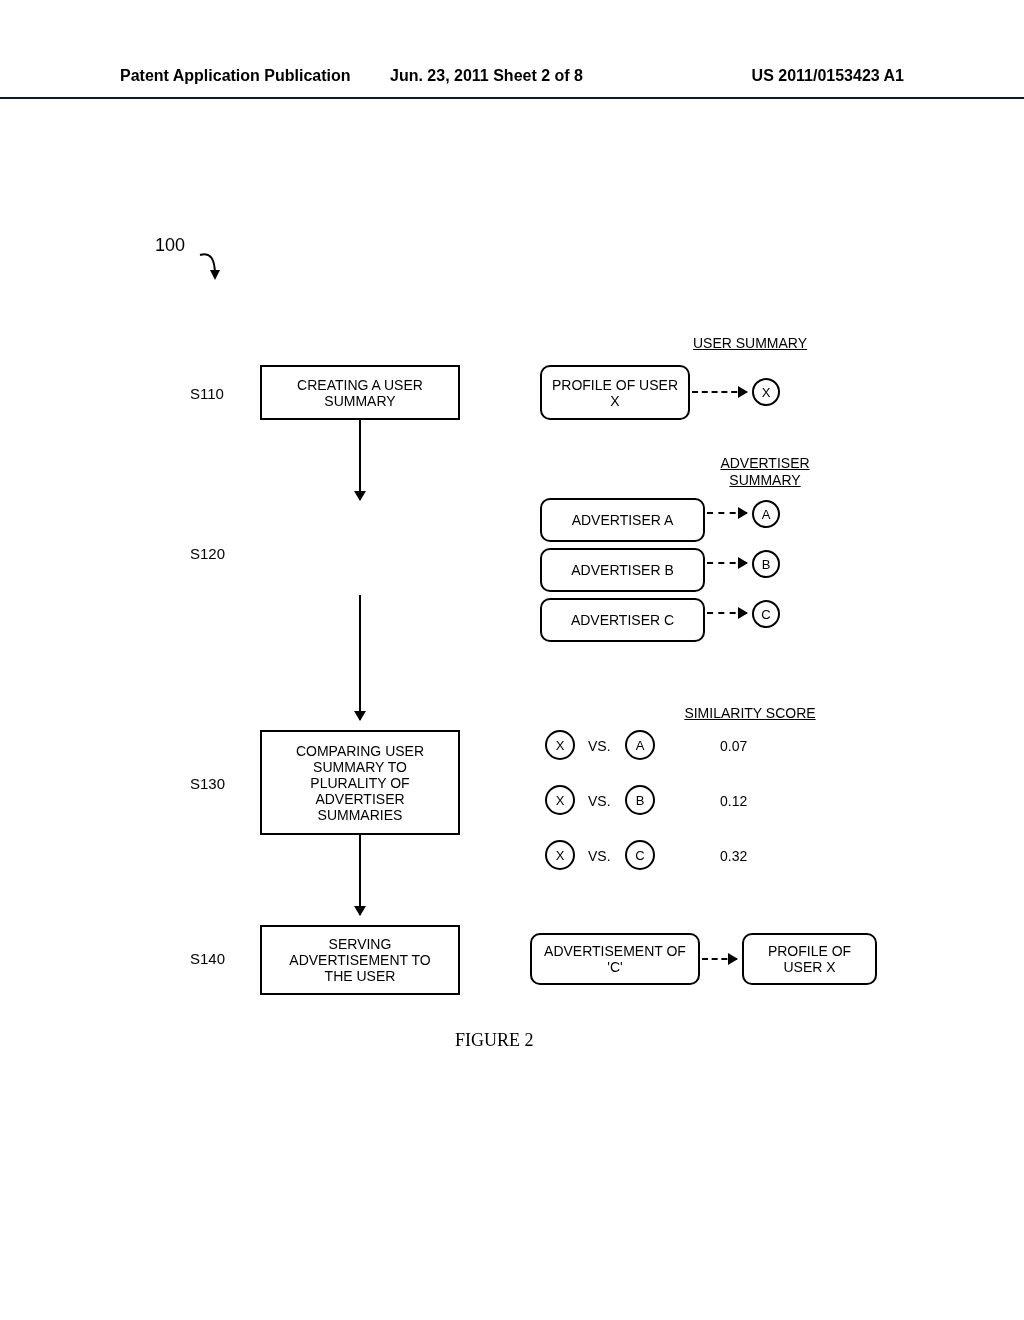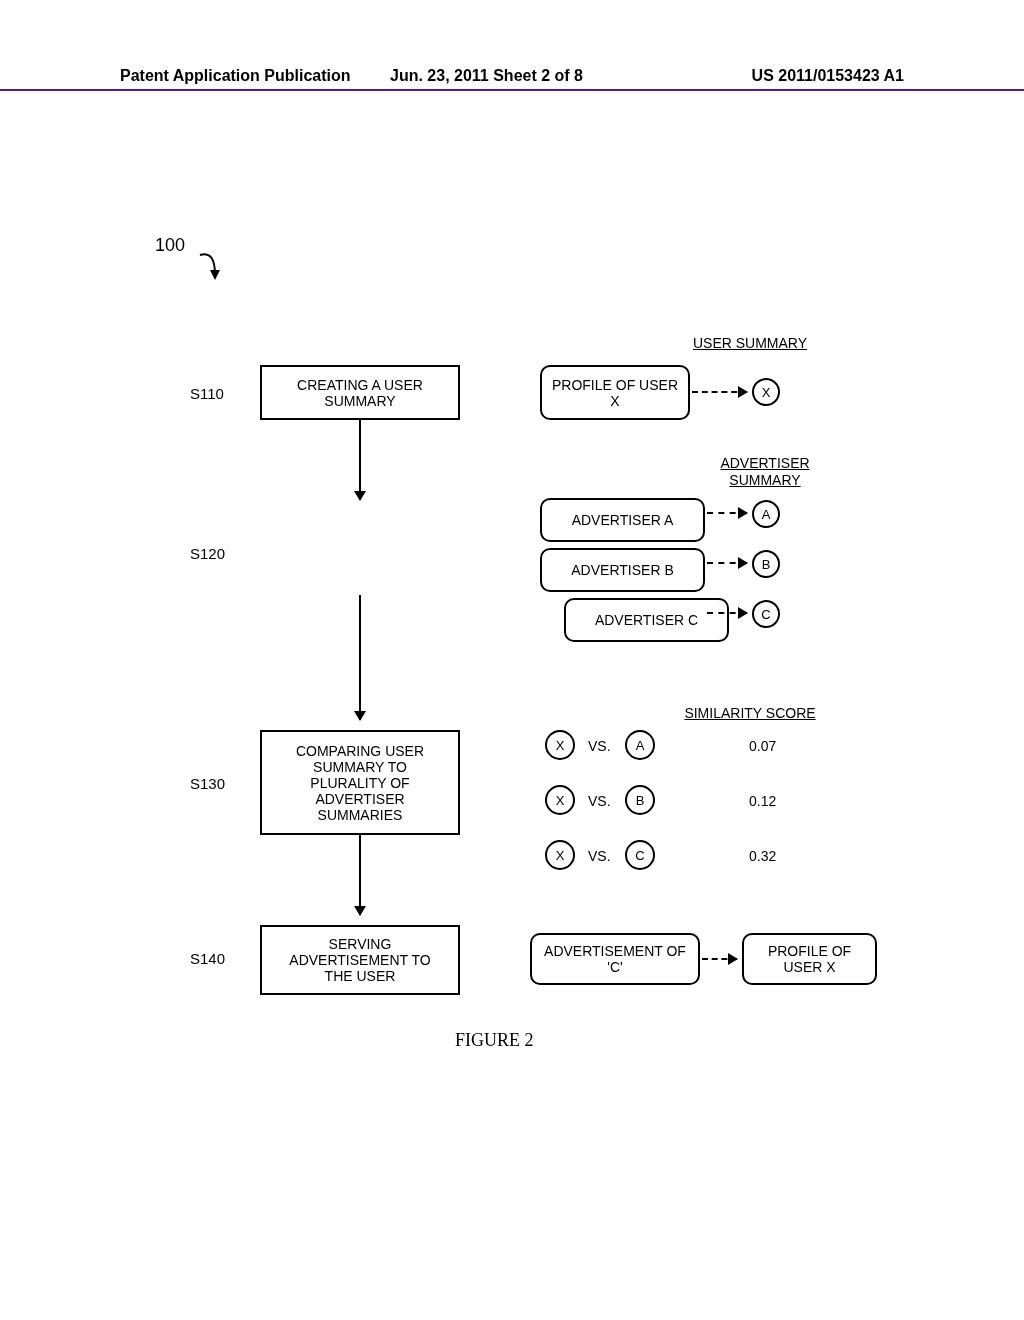--- a/index.html
+++ b/index.html
@@ -8,22 +8,22 @@
     background: #fff;
     width: 1024px;
     height: 1320px;
     position: relative;
   }
   .header {
     position: absolute;
     top: 85px;
     left: 0;
     right: 0;
-    border-bottom: 2px solid #4c1d95;
-    padding-bottom: 4px;
+    border-bottom: 2px solid #0f172a;
+    padding-bottom: 12px;
     font-size: 16px;
     font-weight: bold;
   }
   .header-left { position: absolute; left: 120px; top: -18px; }
   .header-center { position: absolute; left: 390px; top: -18px; }
   .header-right { position: absolute; right: 120px; top: -18px; }
 
   .diagram {
     position: absolute;
     top: 230px;
@@ -93,21 +93,20 @@
   }
 
   .vs-text {
     position: absolute;
     font-size: 14px;
   }
 
   .score {
     position: absolute;
     font-size: 14px;
-    margin-left: 29px;
   }
 
   .figure-caption {
     position: absolute;
     font-size: 18px;
     font-family: Georgia, serif;
   }
 
   
   .arrow-down {
@@ -189,21 +188,21 @@
   </div>
 
   <div class="rounded-box" style="top:318px; left:540px; width:165px; height:30px;">
     <span>ADVERTISER B</span>
   </div>
   <div class="arrow-right-dashed" style="top:332px; left:707px; width:40px;"></div>
   <div class="circle" style="top:320px; left:752px; width:28px; height:28px;">
     <span>B</span>
   </div>
 
-  <div class="rounded-box" style="top:368px; left:540px; width:165px; height:30px;margin-left:24px;">
+  <div class="rounded-box" style="top:368px; left:540px; width:165px; height:30px;">
     <span>ADVERTISER C</span>
   </div>
   <div class="arrow-right-dashed" style="top:382px; left:707px; width:40px;"></div>
   <div class="circle" style="top:370px; left:752px; width:28px; height:28px;">
     <span>C</span>
   </div>
 
   <div class="arrow-down" style="top:365px; left:359px; height:125px;"></div>
 
   <div class="step-label" style="top:545px;">S130</div>

